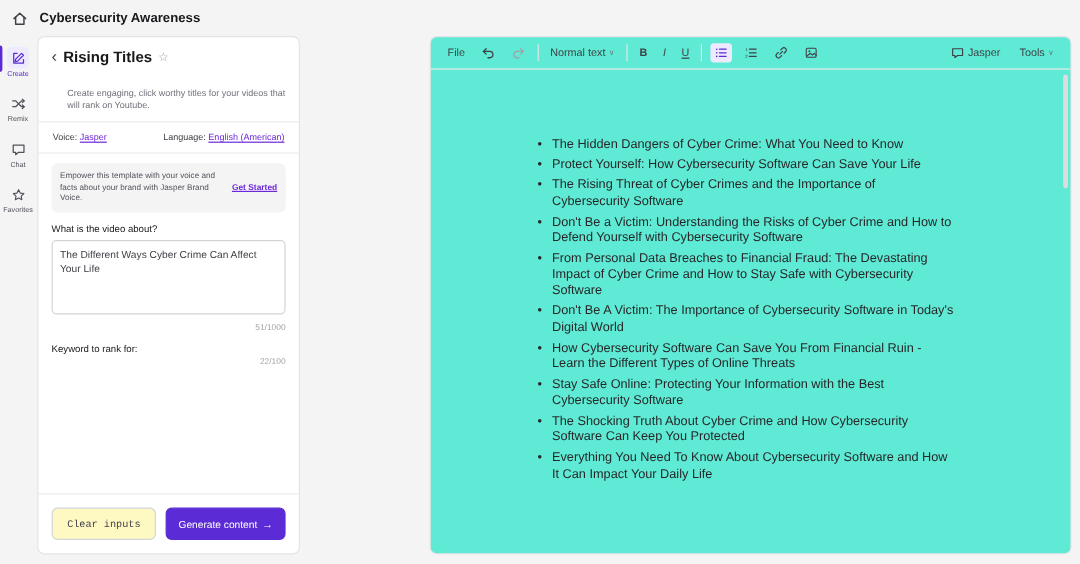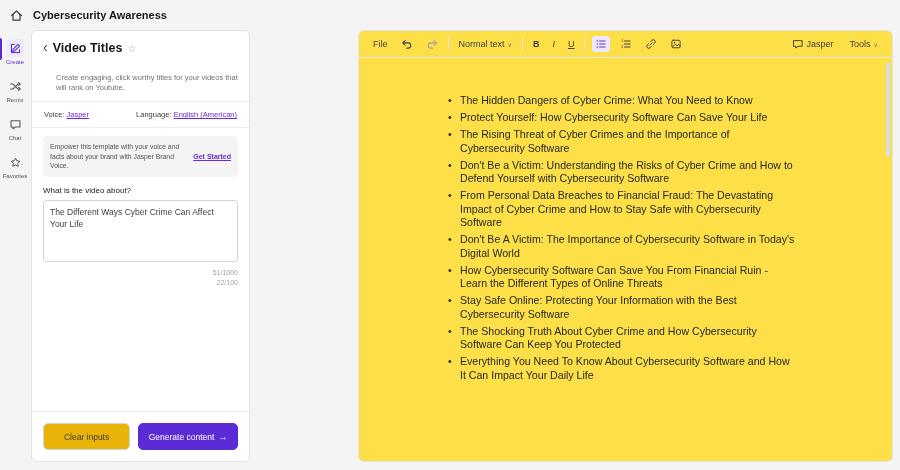--- a/index.html
+++ b/index.html
@@ -47,42 +47,42 @@
   .about-textarea { width:100%; height:62px; margin-top:5px; border:1px solid #d4d4d8; border-radius:4px;
     padding:6px; font-size:8.5px; line-height:1.4; color:#3f3f46; resize:none;
     font-family:"Liberation Sans", sans-serif; outline:none; }
   .counter { text-align:right; font-size:7px; color:#a1a1aa; margin-top:3px; }
   .keyword-input { width:100%; height:23px; margin-top:5px; border:1px solid #d4d4d8; border-radius:4px;
     padding:0 6px; font-size:8.5px; color:#3f3f46; font-family:"Liberation Sans", sans-serif; outline:none; }
   .form-footer { position:absolute; left:0; right:0; bottom:0; height:50px;
     border-top:1px solid #ececee; display:flex; align-items:center; gap:8px; padding:0 11px; }
   .btn { height:27px; border-radius:5px; font-size:8.5px; display:flex; align-items:center;
     justify-content:center; gap:4px; cursor:pointer; font-family:"Liberation Sans", sans-serif; }
-  .btn-clear { flex:1; background:#eab308; border:1px solid #d4d4d8; color:#3f3f46; }
+  .btn-clear { flex:1; background:#fef9c3; border:1px solid #d4d4d8; color:#3f3f46;font-family:Liberation Mono, monospace; }
   .btn-generate { flex:1.15; background:#5b2cd6; border:1px solid #5b2cd6; color:#fff; }
   .btn-generate .arrow { font-size:9px; }
 
   
   .editor-panel { position:absolute; left:358px; right:7px; top:30px; bottom:8px;
-    background:#fde047; border:1px solid #e4e4e7; border-radius:6px; }
+    background:#5eead4; border:1px solid #e4e4e7; border-radius:6px; }
   .ed-toolbar { position:absolute; top:0; left:0; right:0; height:27px;
     border-bottom:1px solid #e9e9ec; display:flex; align-items:center; gap:7px;
     padding:0 11px; font-size:9px; color:#3f3f46; }
   .tb-btn { display:flex; align-items:center; gap:3px; cursor:pointer; padding:2px 3px; border-radius:3px; color:#3f3f46; }
   .tb-btn svg { width:12px; height:12px; }
   .tb-btn.active { background:#ede9fe; color:#5b2cd6; }
   .tb-sep { width:1px; height:14px; background:#e4e4e7; }
   .caret { font-size:6px; color:#71717a; }
   .tb-bold { font-weight:bold; }
   .tb-italic { font-style:italic; }
   .tb-underline { text-decoration:underline; }
   .tb-right { margin-left:auto; display:flex; align-items:center; gap:10px; }
   .ed-content { position:absolute; top:27px; left:0; right:0; bottom:0; overflow:hidden;
     padding:36px 95px 20px 88px; }
-  .titles-list { list-style:none; }
+  .titles-list { list-style:none;margin-top:20px; }
   .titles-list li { position:relative; padding-left:13px; font-size:10.6px; line-height:13.5px;
     color:#27272a; margin-bottom:3.5px; }
   .titles-list li::before { content:"\2022"; position:absolute; left:1px; }
   .ed-scrollthumb { position:absolute; right:2px; top:31px; width:4px; height:95px;
     background:#dcdce0; border-radius:2px; cursor:pointer; }
 </style>
 </head>
 <body>
 
 <div id="app">
@@ -133,21 +133,21 @@
         </svg>
       </span>
       <span class="rail-label">Favorites</span>
     </div>
   </div>
 
   <div class="form-panel">
     <div class="form-scroll">
       <div class="form-head">
         <span class="back-chevron">‹</span>
-        <span class="form-title">Video Titles</span>
+        <span class="form-title">Rising Titles</span>
         <span class="fav-star">☆</span>
       </div>
       <div class="form-desc">Create engaging, click worthy titles for your videos that will rank on Youtube.</div>
       <hr class="divider">
       <div class="voice-row">
         <span>
           <span class="lbl">Voice:</span>
           <span class="purple-link">Jasper</span>
         </span>
         <span>
@@ -156,20 +156,21 @@
         </span>
       </div>
       <hr class="divider">
       <div class="brand-box">
         <span class="brand-text">Empower this template with your voice and facts about your brand with Jasper Brand Voice.</span>
         <span class="brand-link">Get Started</span>
       </div>
       <div class="field-label">What is the video about?</div>
       <textarea class="about-textarea" spellcheck="false" style="">The Different Ways Cyber Crime Can Affect Your Life</textarea>
       <div class="counter">51/1000</div>
+      <div class="field-label">Keyword to rank for:</div>
       <div class="counter">22/100</div>
     </div>
     <div class="form-footer">
       <button class="btn btn-clear">Clear inputs</button>
       <button class="btn btn-generate">
         <span>Generate content</span>
         <span class="arrow">→</span>
       </button>
     </div>
   </div>

